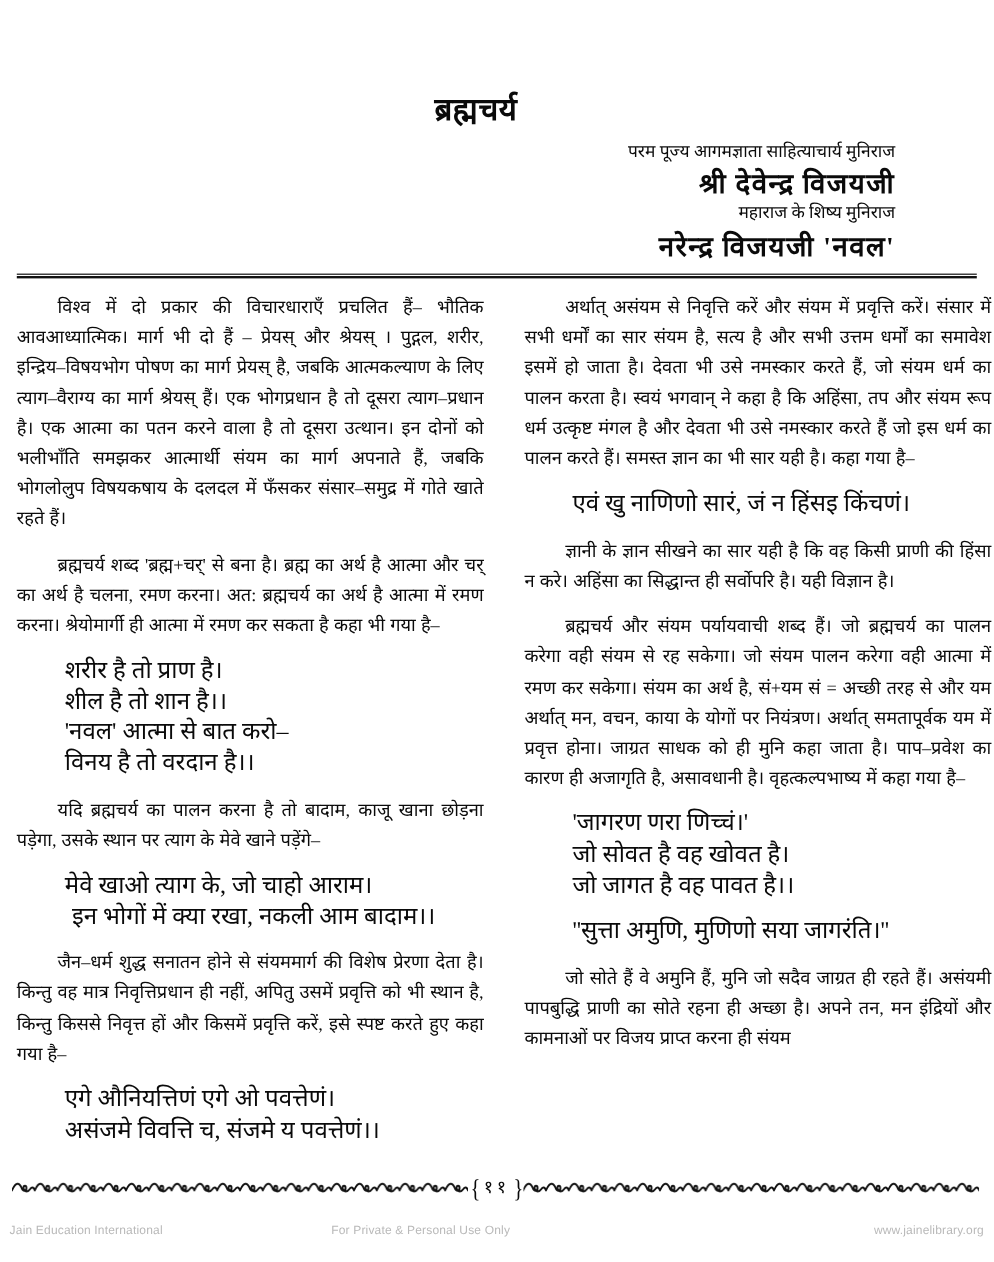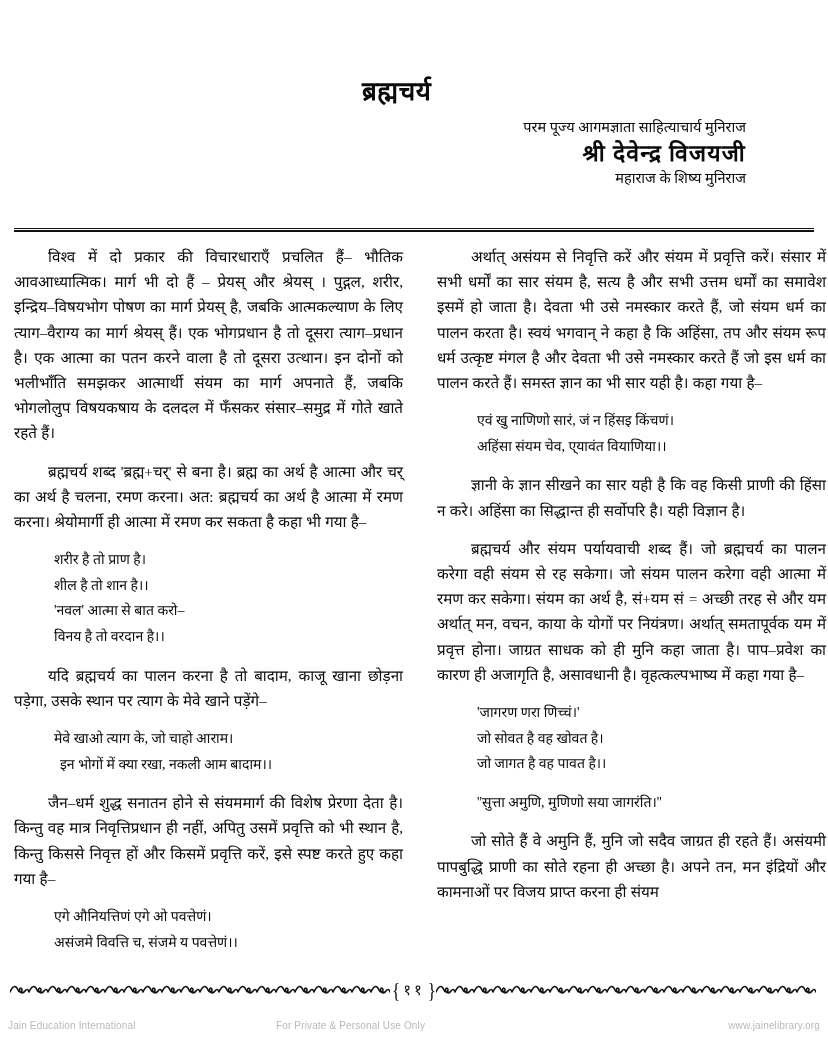--- a/index.html
+++ b/index.html
@@ -102,21 +102,21 @@
     text-justify: inter-word;
     text-indent: 34px;
     word-spacing: 0.5px;
   }
   p.para + p.para { margin-top: 13px; }
 
   
   .verse {
     margin: 13px 0 0 0;
     padding-left: 40px;
-    font-size: 14px;
+    font-size: 20px;
     line-height: 25.6px;
   }
   .verse .vline {
     white-space: nowrap;
     text-indent: 0;
   }
   .verse + p.para { margin-top: 13px; }
   .verse .vline.ind2 { padding-left: 6px; }
 
   
@@ -177,20 +177,21 @@
 
 <div class="page">
 
   <div class="masthead">
     <div class="doc-title">ब्रह्मचर्य</div>
 
     <div class="byline-block">
       <div class="byline-small">परम पूज्य आगमज्ञाता साहित्याचार्य मुनिराज</div>
       <div class="byline-large">श्री देवेन्द्र विजयजी</div>
       <div class="byline-small mid">महाराज के शिष्य मुनिराज</div>
+      <div class="byline-large second">नरेन्द्र विजयजी 'नवल'</div>
     </div>
   </div>
 
   <div class="rule-double">
     <i class="thin"></i>
     <i class="gap"></i>
     <i class="thick"></i>
   </div>
 
   <div class="columns">
@@ -219,21 +220,20 @@
         <div class="vline">एगे औनियत्तिणं एगे ओ पवत्तेणं।</div>
         <div class="vline">असंजमे विवत्ति च, संजमे य पवत्तेणं।।</div>
       </div>
     </div>
 
     <div class="col">
       <p class="para">अर्थात् असंयम से निवृत्ति करें और संयम में प्रवृत्ति करें। संसार में सभी धर्मों का सार  संयम है, सत्य है और सभी उत्तम धर्मों का समावेश इसमें हो जाता है। देवता भी उसे नमस्कार करते हैं, जो संयम धर्म का पालन करता है। स्वयं भगवान् ने कहा है कि  अहिंसा, तप और संयम रूप धर्म उत्कृष्ट मंगल है और देवता भी उसे नमस्कार करते हैं  जो इस धर्म का पालन करते हैं। समस्त ज्ञान का भी सार यही है। कहा गया है–</p>
 
       <div class="verse">
         <div class="vline">एवं खु नाणिणो सारं, जं न हिंसइ किंचणं।</div>
-        <div class="vline">अहिंसा संयम चेव, ए्यावंत वियाणिया।।</div>
       </div>
 
       <p class="para">ज्ञानी के ज्ञान सीखने का सार यही है कि वह किसी प्राणी की हिंसा न करे। अहिंसा का  सिद्धान्त ही सर्वोपरि है। यही विज्ञान है।</p>
       <p class="para">ब्रह्मचर्य और संयम पर्यायवाची शब्द हैं। जो ब्रह्मचर्य का पालन करेगा वही संयम से रह  सकेगा। जो संयम पालन करेगा वही आत्मा में रमण कर सकेगा। संयम का अर्थ है,  सं+यम सं = अच्छी  तरह से और यम अर्थात् मन, वचन, काया के योगों पर नियंत्रण।   अर्थात् समतापूर्वक यम में प्रवृत्त होना। जाग्रत साधक को ही मुनि कहा जाता है। पाप–प्रवेश का  कारण ही अजागृति है, असावधानी है। वृहत्कल्पभाष्य में कहा गया है–</p>
 
       <div class="verse">
         <div class="vline">'जागरण णरा णिच्चं।'</div>
         <div class="vline">जो सोवत है वह खोवत है।</div>
         <div class="vline">जो जागत है वह पावत है।।</div>
       </div>

